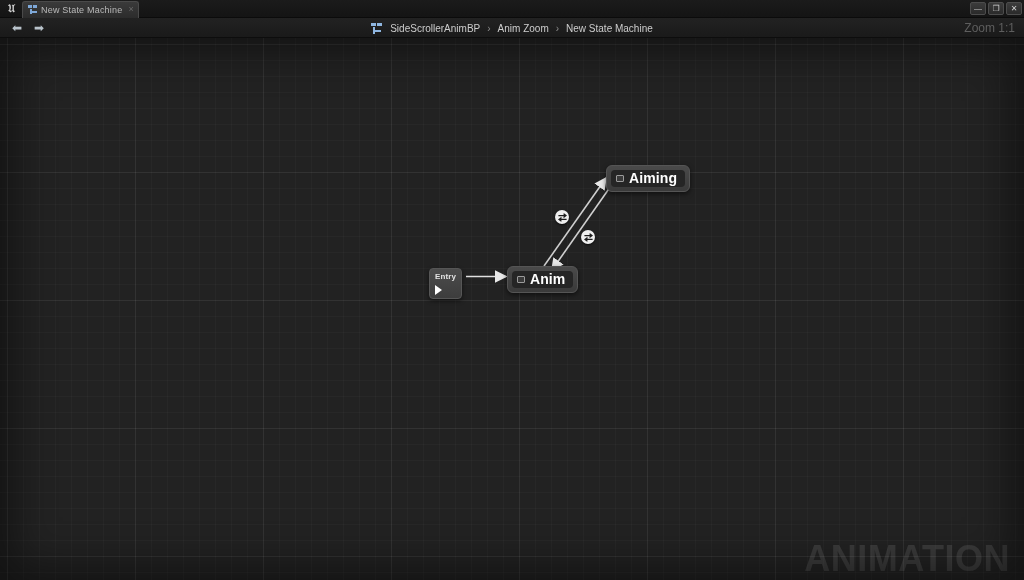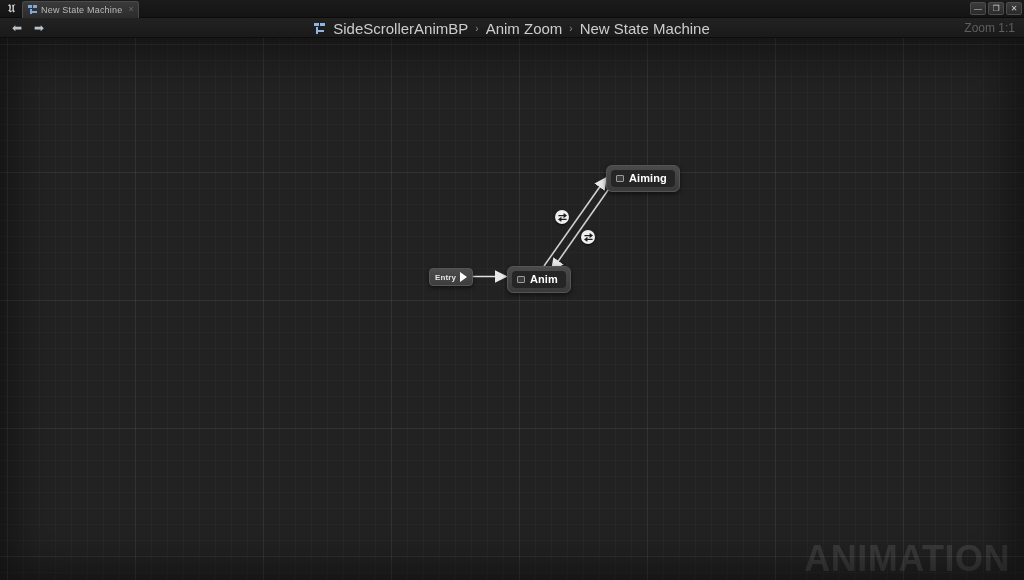--- a/index.html
+++ b/index.html
@@ -110,21 +110,21 @@
     margin-right:1px;
   }
   .bc-icon i {
     position:absolute; background:#8fb6e0; display:block;
   }
   .bc-icon i.a { left:0; top:0; width:5px; height:3px; }
   .bc-icon i.b { left:6px; top:0; width:5px; height:3px; }
   .bc-icon i.c { left:2px; top:4px; width:2px; height:7px; }
   .bc-icon i.d { left:4px; top:7px; width:6px; height:2px; }
   .bc-item {
-    font-size:15px; color:#cdcdcd;
+    font-size:10px; color:#cdcdcd;
     white-space:nowrap;
   }
   .bc-sep {
     font-size:10px; color:#8d8d8d;
   }
   .zoom-label {
     position:absolute; right:9px; top:0; height:20px;
     display:flex; align-items:center;
     font-size:12px; color:#5e5e5e;
   }
@@ -169,34 +169,35 @@
     height:17px;
   }
   .state-glyph {
     width:8px; height:7px;
     border:1px solid #9b9b9b;
     background:#3a3a3a;
     border-radius:1px;
     flex:0 0 auto;
   }
   .node-title {
-    font-size:11px; font-weight:bold;
+    font-size:14px; font-weight:bold;
     color:#ffffff;
     white-space:nowrap;
     letter-spacing:0.1px;
   }
 
   .entry-node {
     position:absolute;
     background:linear-gradient(#4c4c4c,#3d3d3d);
     border:1px solid #565656;
     border-radius:4px;
     padding:3px 5px;
-    display:flex; align-items:center; gap:4px;
+    display:flex; gap:4px;
     box-shadow:0 2px 4px rgba(0,0,0,0.5);
+    flex-direction:column;
   }
   .entry-label {
     font-size:8px; color:#e3e3e3;
     font-weight:bold;
     letter-spacing:0.1px;
   }
   .entry-arrow {
     width:0; height:0;
     border-top:5px solid transparent;
     border-bottom:5px solid transparent;

